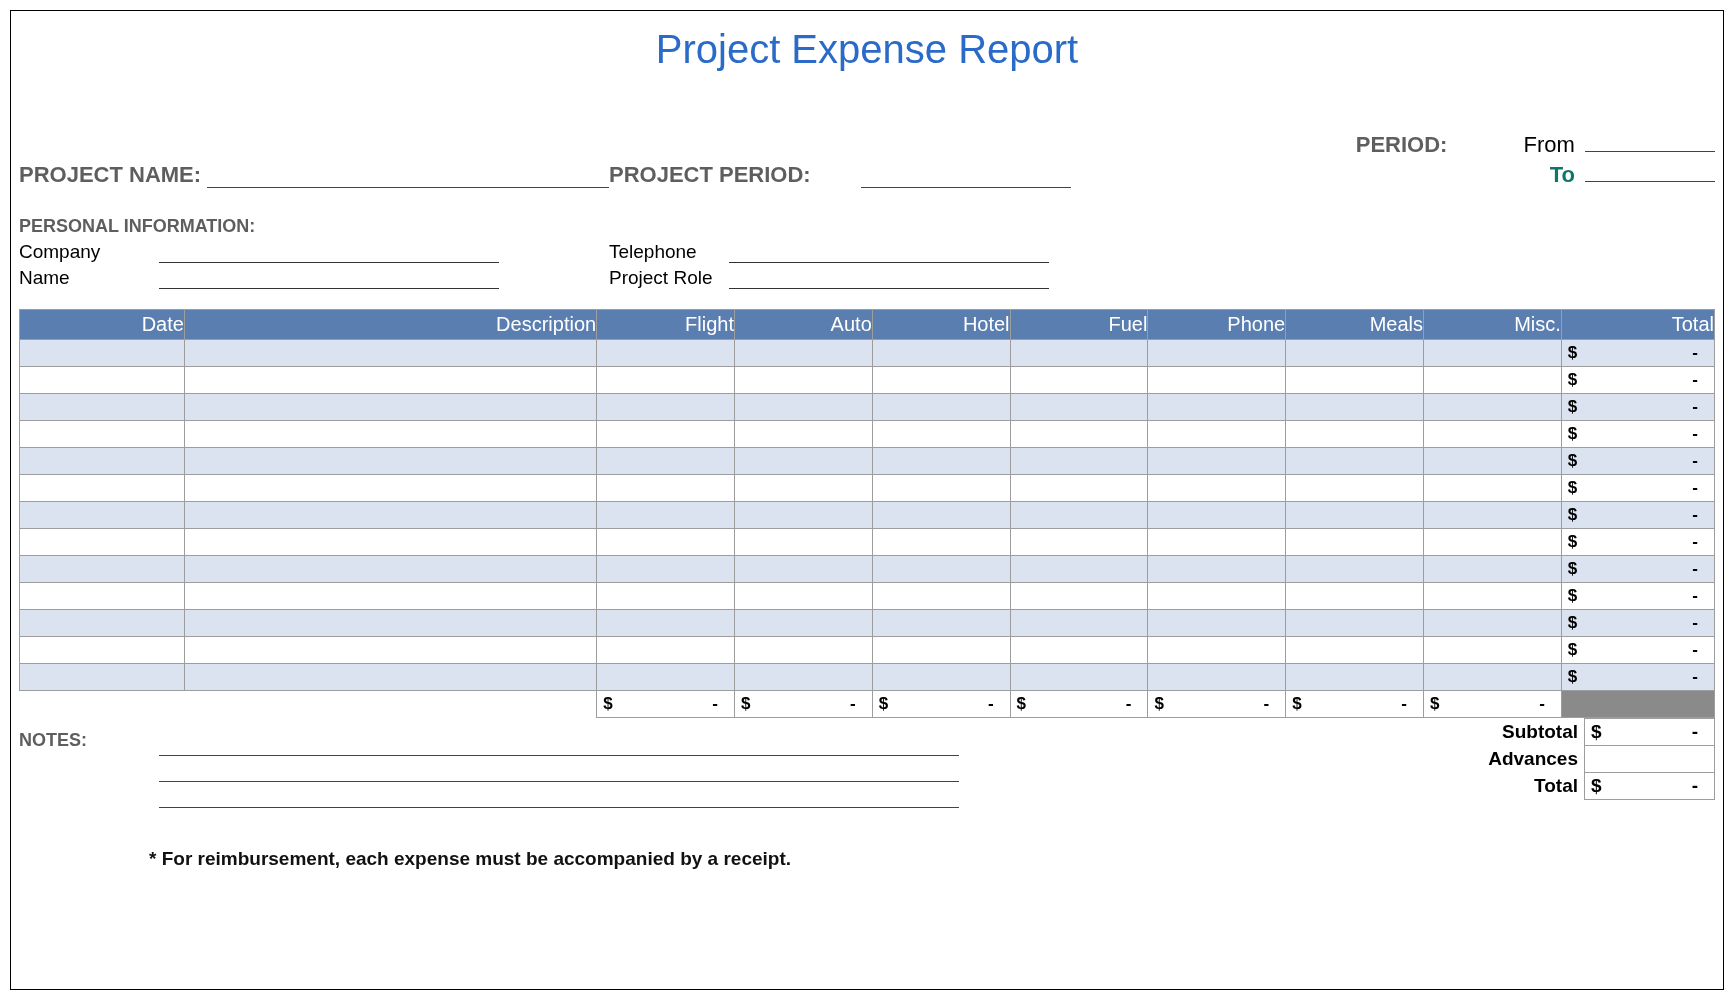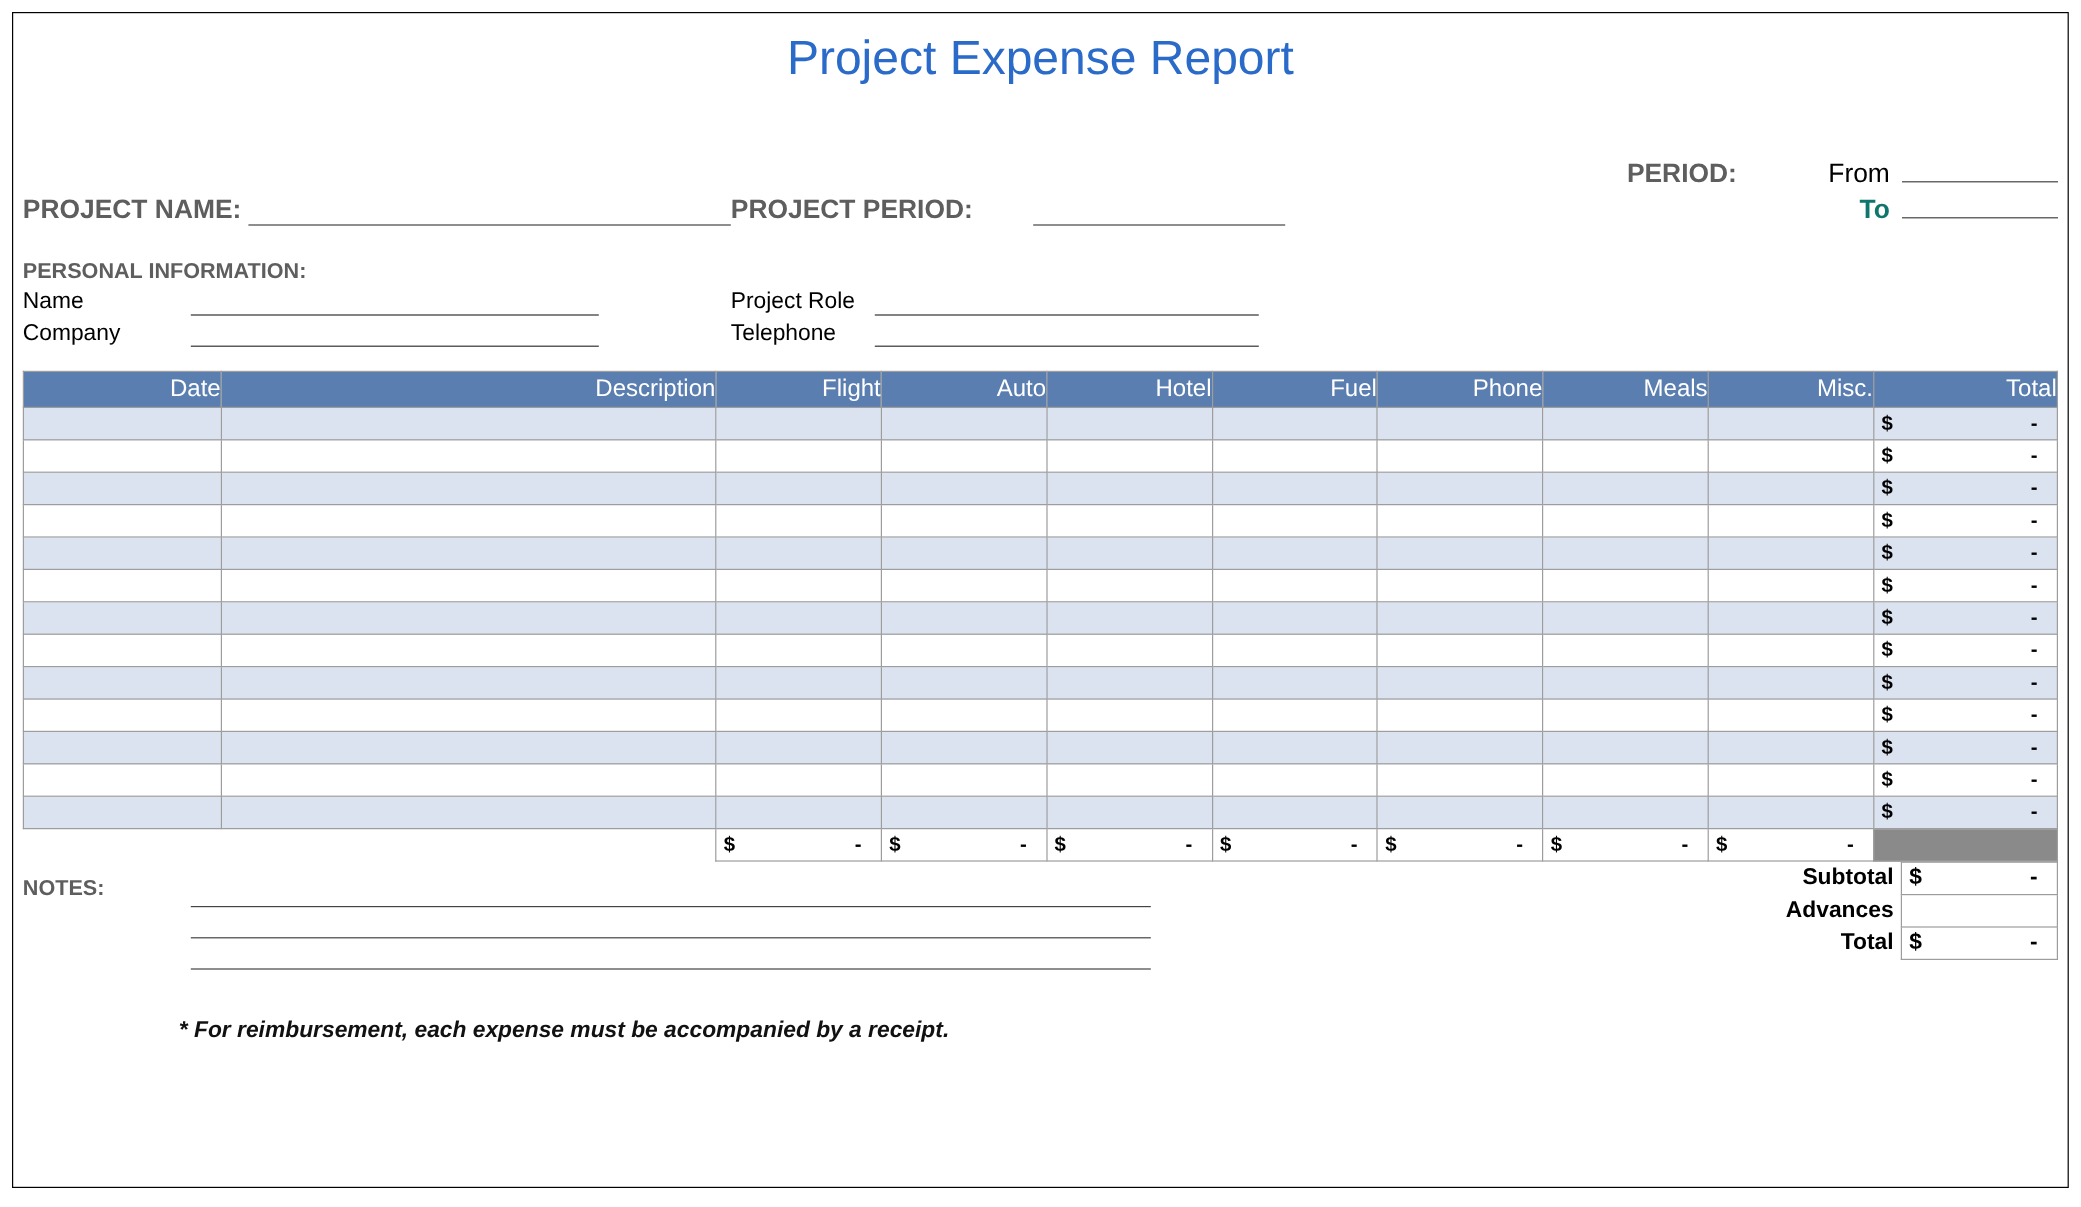--- a/index.html
+++ b/index.html
@@ -98,21 +98,20 @@
   .notes-label {
     font-weight:bold;
     color:#5e5e5e;
     font-size:18px;
     position:absolute;
   }
   .notes-block { position:relative; margin-top: -70px; }
   .notes-lines { margin-left:140px; }
   .notes-lines .nl { border-bottom:1px solid #444; height:26px; width:800px;}
   .footnote {
-    font-style: italic;
     font-size: 19px;
     margin-top: 40px;
     margin-left: 130px;
     font-weight:bold;
     color:#111;
   }
 </style>
 </head>
 <body>
 
@@ -136,35 +135,35 @@
         <span style="color:#0f766e;font-weight:bold;">To</span>
         <span class="uline" style="width:130px; margin-left:4px;"></span>
       </div>
     </div>
   </div>
 
   <div class="pinfo">PERSONAL INFORMATION:</div>
 
   <div class="fld-row">
     <div style="width:590px; display:flex; align-items:flex-end;">
-      <span class="fld-lab">Name</span>
+      <span class="fld-lab">Company</span>
       <span class="fld-line" style="width:340px;"></span>
     </div>
     <div style="display:flex; align-items:flex-end;">
-      <span style="width:120px;">Project Role</span>
+      <span style="width:120px;">Telephone</span>
       <span class="fld-line" style="width:320px;"></span>
     </div>
   </div>
   <div class="fld-row">
     <div style="width:590px; display:flex; align-items:flex-end;">
-      <span class="fld-lab">Company</span>
+      <span class="fld-lab">Name</span>
       <span class="fld-line" style="width:340px;"></span>
     </div>
     <div style="display:flex; align-items:flex-end;">
-      <span style="width:120px;">Telephone</span>
+      <span style="width:120px;">Project Role</span>
       <span class="fld-line" style="width:320px;"></span>
     </div>
   </div>
 
   <table class="exp">
     <colgroup>
       <col style="width:140px;">
       <col style="width:350px;">
       <col style="width:117px;">
       <col style="width:117px;">

